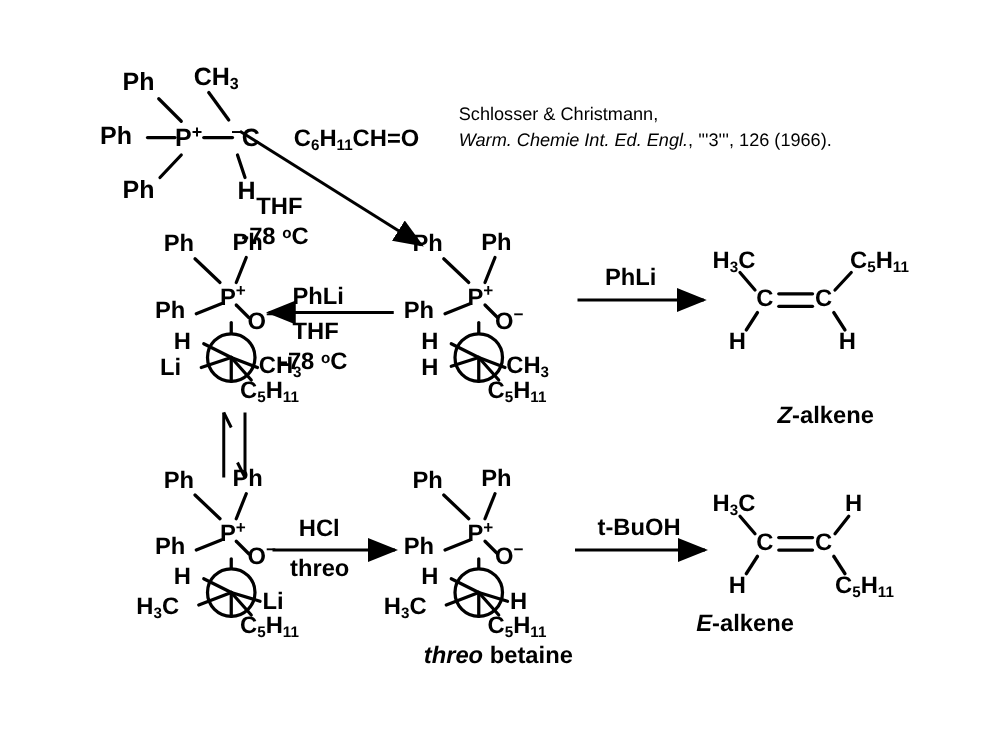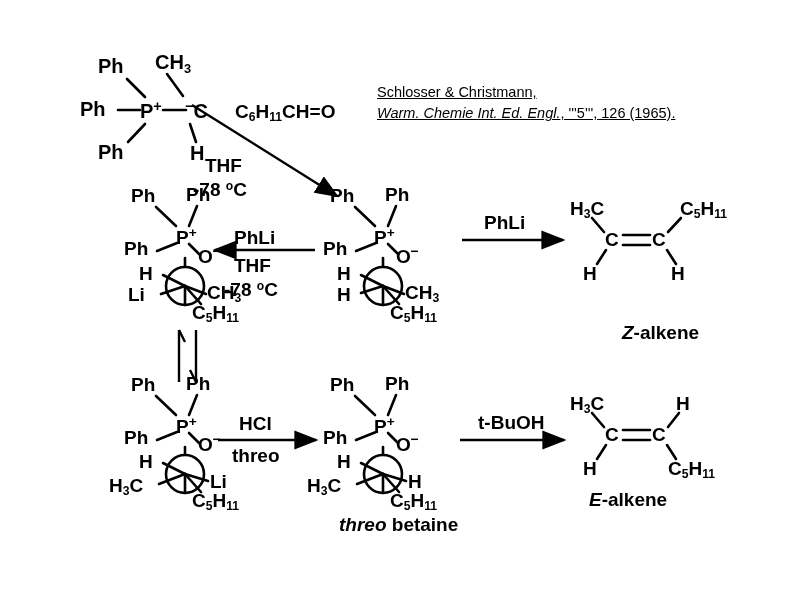--- a/index.html
+++ b/index.html
@@ -137,23 +137,23 @@
       <path class="arrline" d="M179,330 L185,342" stroke-width="2.4"></path>
     </g>
     <g>
       <line class="arrline" x1="218" y1="440" x2="316" y2="440" marker-end="url(#ah)"></line>
     </g>
     <g>
       <line class="arrline" x1="460" y1="440" x2="564" y2="440" marker-end="url(#ah)"></line>
     </g>
   </svg>
 
-  <div class="abs cite" style="left:377px;top:82px;text-decoration:underline;">
+  <div class="abs cite" style="left:367px;top:82px;">
     <div>Schlosser &amp; Christmann,</div>
-    <div><i>Warm. Chemie Int. Ed. Engl.</i><span>, '''5''', 126 (1965).</span></div>
+    <div><i>Warm. Chemie Int. Ed. Engl.</i><span>, '''3''', 126 (1966).</span></div>
   </div>
 
   <div class="abs lbl f20" style="left:98px;top:56px;">Ph</div>
   <div class="abs lbl f20" style="left:80px;top:99px;">Ph</div>
   <div class="abs lbl f20" style="left:98px;top:142px;">Ph</div>
   <div class="abs lbl f20" style="left:140px;top:99px;"><span>P</span><span class="chg">+</span></div>
   <div class="abs lbl f20" style="left:185px;top:99px;"><span class="chg">−</span><span>C</span></div>
   <div class="abs lbl f20" style="left:155px;top:52px;">CH<sub>3</sub></div>
   <div class="abs lbl f20" style="left:190px;top:143px;">H</div>
 
@@ -220,15 +220,15 @@
   <div class="abs lbl f19" style="left:583px;top:264px;">H</div>
   <div class="abs lbl f19" style="left:671px;top:264px;">H</div>
   <div class="abs lbl f18" style="left:622px;top:295px;margin-top:28px;"><span class="ital">Z</span><span>-alkene</span></div>
 
   <div class="abs lbl f19" style="left:570px;top:394px;">H<sub>3</sub>C</div>
   <div class="abs lbl f19" style="left:676px;top:394px;">H</div>
   <div class="abs lbl f19" style="left:605px;top:425px;">C</div>
   <div class="abs lbl f19" style="left:652px;top:425px;">C</div>
   <div class="abs lbl f19" style="left:583px;top:459px;">H</div>
   <div class="abs lbl f19" style="left:668px;top:459px;">C<sub>5</sub>H<sub>11</sub></div>
-  <div class="abs lbl f18" style="left:589px;top:490px;text-align:right;"><span class="ital">E</span><span>-alkene</span></div>
+  <div class="abs lbl f18" style="left:557px;top:490px;text-align:right;"><span class="ital">E</span><span>-alkene</span></div>
 
 </div>
 
 </body></html>

